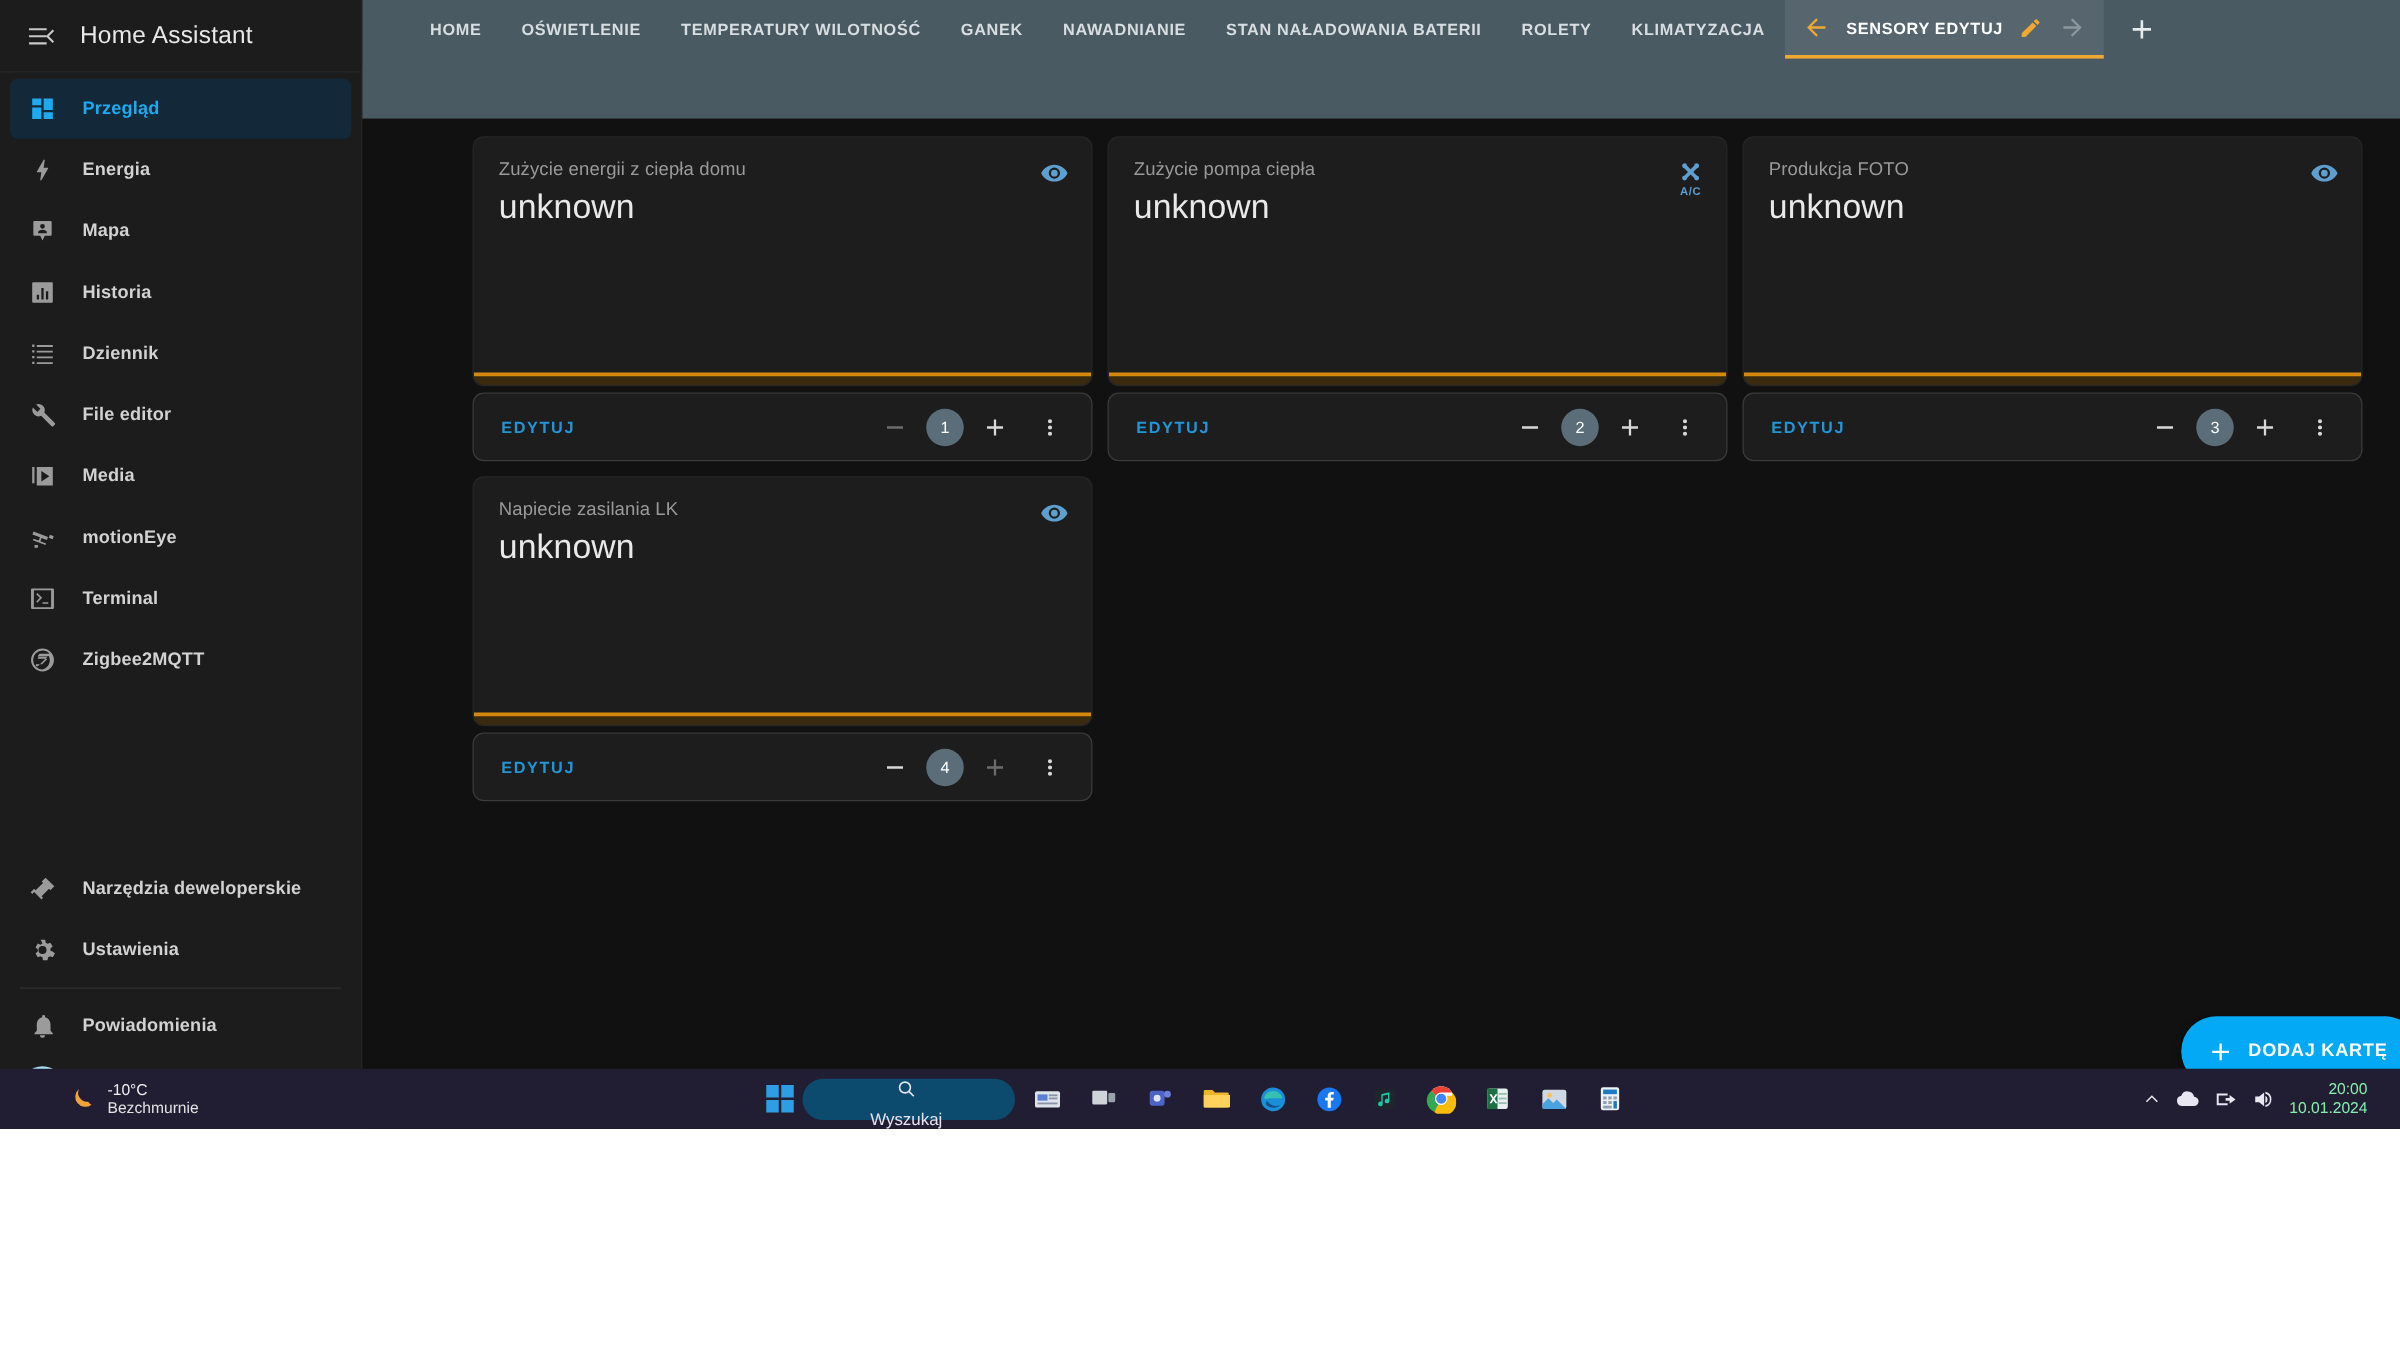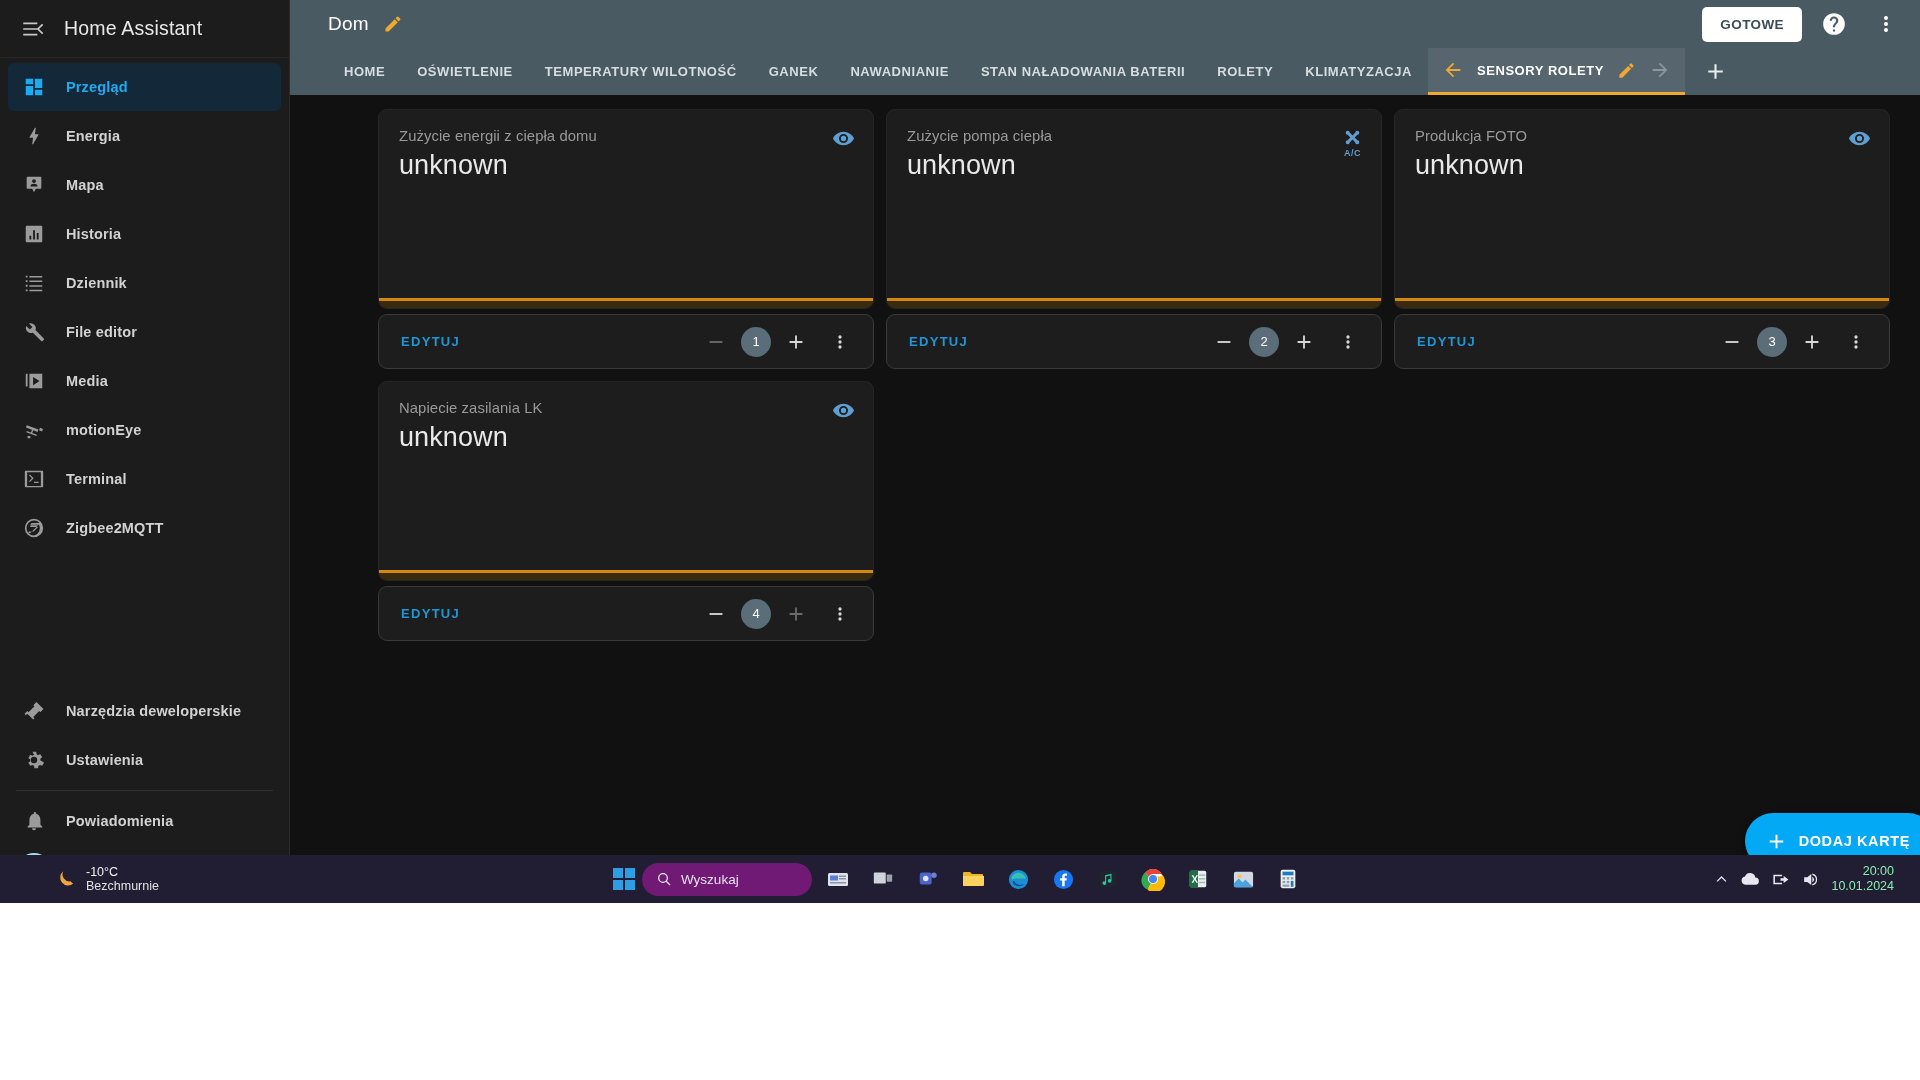--- a/index.html
+++ b/index.html
@@ -205,24 +205,25 @@
     display: flex; align-items: center; gap: 7px;
   }
   .winlogo {
     width: 22px; height: 22px;
     display: grid; grid-template-columns: 1fr 1fr; grid-template-rows: 1fr 1fr;
     gap: 2.5px; cursor: pointer;
   }
   .winlogo i { background: #2f9de3; display: block; }
   .searchbox {
     display: flex; align-items: center; gap: 9px;
-    background: #701a75; border-radius: 18px;
+    background: #0c4a6e; border-radius: 18px;
     height: 33px; padding: 0 18px 0 14px;
     color: #e6e4ef; font-size: 13.5px; cursor: text;
     min-width: 170px;
+    flex-direction: column;
   }
   .tb-icon {
     width: 38px; height: 38px; border-radius: 5px;
     display: flex; align-items: center; justify-content: center;
     cursor: pointer; font-size: 20px;
   }
   .tb-right {
     margin-left: auto; display: flex; align-items: center; gap: 11px;
     padding-right: 16px; color: #e8e6f0;
   }
@@ -376,60 +377,38 @@
         <div class="sb-item">
           <span class="avatar">M</span>
           <span class="lbl">Maciej</span>
         </div>
       </div>
     </div>
 
     <div class="main">
 
       <div class="topbar">
-        <div class="topbar-row1">
-          <span class="view-title">Dom</span>
-          <span class="pencil">
-            <svg width="20" height="20" viewBox="0 0 24 24" fill="currentColor">
-              <path d="M20.7 7.04a1 1 0 000-1.41l-2.34-2.34a1 1 0 00-1.41 0l-1.83 1.83 3.75 3.75 1.83-1.83zM3 17.25V21h3.75L17.81 9.94l-3.75-3.75L3 17.25z"></path>
-            </svg>
-          </span>
-
-          <div class="topbar-right">
-            <div class="done-btn">GOTOWE</div>
-            <div class="circ-btn">
-              <svg width="26" height="26" viewBox="0 0 24 24" fill="currentColor">
-                <path d="M12 2a10 10 0 100 20 10 10 0 000-20zm1 17h-2v-2h2v2zm2.07-7.75l-.9.92C13.45 12.9 13 13.5 13 15h-2v-.5c0-1.1.45-2.1 1.17-2.83l1.24-1.26A1.96 1.96 0 0014 9a2 2 0 10-4 0H8a4 4 0 118 0c0 .88-.36 1.68-.93 2.25z"></path>
-              </svg>
-            </div>
-            <div class="circ-btn">
-              <svg width="24" height="24" viewBox="0 0 24 24" fill="currentColor">
-                <path d="M12 16a2 2 0 110 4 2 2 0 010-4zm0-6a2 2 0 110 4 2 2 0 010-4zm0-6a2 2 0 110 4 2 2 0 010-4z"></path>
-              </svg>
-            </div>
-          </div>
-        </div>
 
         <div class="tabs">
           <div class="tab">HOME</div>
           <div class="tab">OŚWIETLENIE</div>
           <div class="tab">TEMPERATURY WILOTNOŚĆ</div>
           <div class="tab">GANEK</div>
           <div class="tab">NAWADNIANIE</div>
           <div class="tab">STAN NAŁADOWANIA BATERII</div>
           <div class="tab">ROLETY</div>
           <div class="tab">KLIMATYZACJA</div>
 
           <div class="tab active">
             <span class="tab-arrow">
               <svg width="22" height="22" viewBox="0 0 24 24" fill="currentColor">
                 <path d="M20 11H7.8l5.6-5.6L12 4l-8 8 8 8 1.4-1.4L7.8 13H20v-2z"></path>
               </svg>
             </span>
-            <span>SENSORY ROLETY</span>
+            <span>SENSORY EDYTUJ</span>
             <span class="pencil">
               <svg width="19" height="19" viewBox="0 0 24 24" fill="currentColor">
                 <path d="M20.7 7.04a1 1 0 000-1.41l-2.34-2.34a1 1 0 00-1.41 0l-1.83 1.83 3.75 3.75 1.83-1.83zM3 17.25V21h3.75L17.81 9.94l-3.75-3.75L3 17.25z"></path>
               </svg>
             </span>
             <span class="tab-arrow dim">
               <svg width="22" height="22" viewBox="0 0 24 24" fill="currentColor">
                 <path d="M4 11h12.2l-5.6-5.6L12 4l8 8-8 8-1.4-1.4 5.6-5.6H4v-2z"></path>
               </svg>
             </span>

